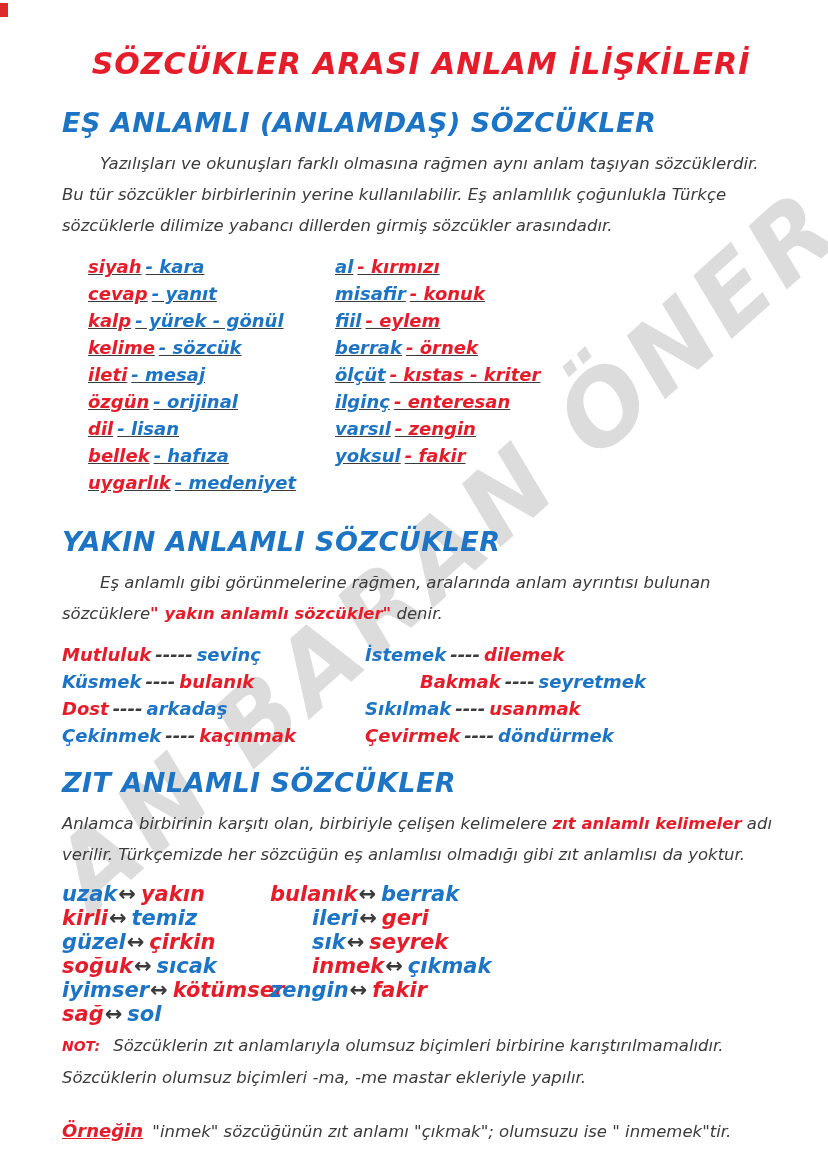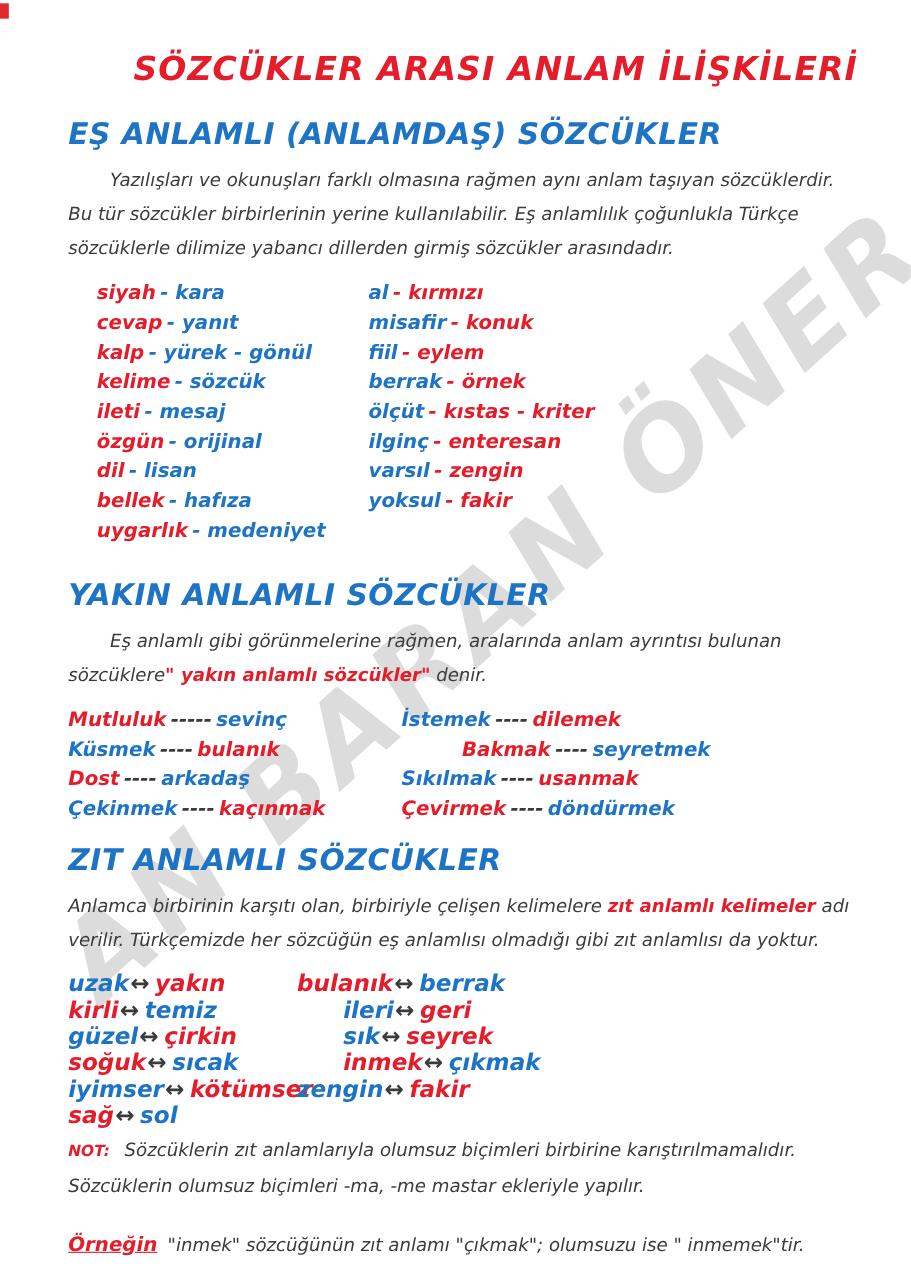--- a/index.html
+++ b/index.html
@@ -19,36 +19,36 @@
   .corner-mark{position:absolute;left:0;top:3px;width:8px;height:14px;background:#dd2a2a;}
   .watermark{
     position:absolute;left:70px;top:830px;z-index:0;
     font-size:100px;font-weight:bold;font-style:italic;
     color:var(--wm);white-space:nowrap;letter-spacing:6px;
     transform:rotate(-42deg);transform-origin:0 50%;
     pointer-events:none;
   }
   .content{position:relative;z-index:1;padding:46px 48px 0 62px;}
   .doc-title{
-    text-align:right;color:var(--red);
+    text-align:center;color:var(--red);
     font-size:30px;font-weight:bold;letter-spacing:1px;
     margin-bottom:26px;
   }
   .section-heading{
     color:var(--blue);font-size:27px;font-weight:bold;letter-spacing:.5px;
     margin-bottom:10px;
   }
   .para{font-size:16.5px;line-height:31px;margin-bottom:8px;}
   .para.indent{text-indent:38px;}
   .red-inline{color:var(--red);font-weight:bold;}
   [data-color="red"]{color:var(--red);}
   [data-color="blue"]{color:var(--blue);}
   
   .cols{display:flex;margin:12px 0 0 0;}
-  .syn-cols{margin-left:26px;margin-bottom:30px;}
+  .syn-cols{margin-left:26px;margin-bottom:30px;text-decoration:underline;}
   .syn-col-left{width:247px;flex:none;}
   .syn-col-right{flex:1;}
   .syn-row{font-size:18px;font-weight:bold;line-height:27px;white-space:nowrap;}
   .syn-row .w{margin-right:4px;}
   
   .near-col-left{width:303px;flex:none;}
   .near-col-right{flex:1;}
   .near-row{font-size:18px;font-weight:bold;line-height:27px;white-space:nowrap;}
   .near-row .dashes{color:var(--body);font-weight:bold;margin:0 4px;}
   .near-cols{margin-bottom:18px;}

